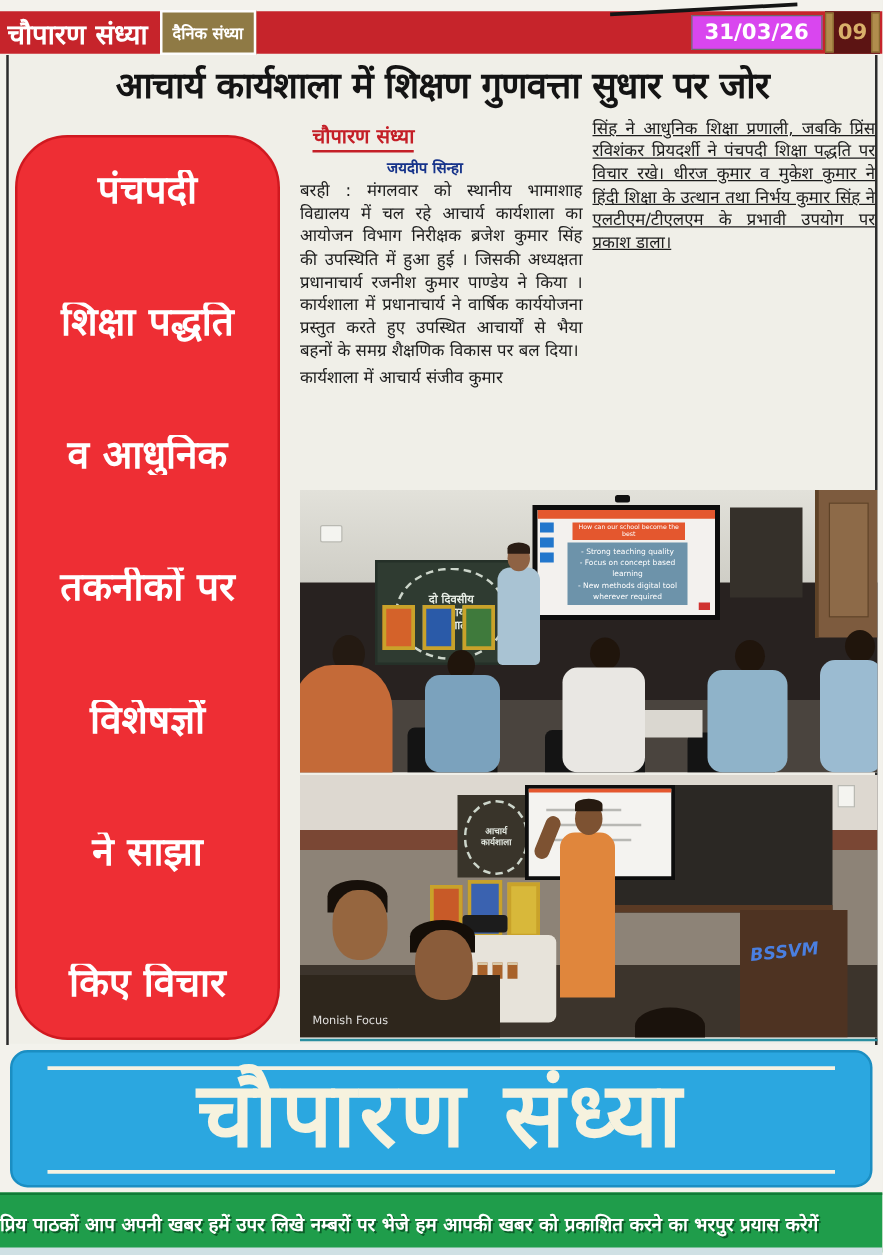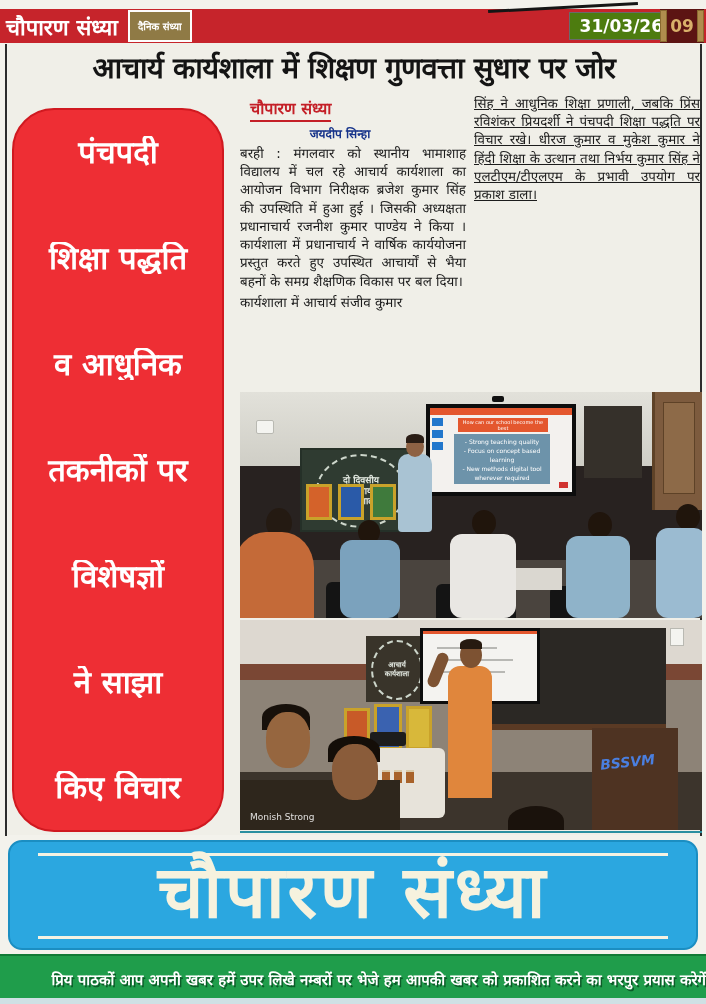--- a/index.html
+++ b/index.html
@@ -12,24 +12,24 @@
 
   
   .content-bg{left:8px;top:43px;width:692px;height:792px;background:#f0efe8;}
   .frame-line-left{left:5px;top:44px;width:2px;height:792px;background:#2c2c2c;}
   .frame-line-right{left:700px;top:44px;width:2px;height:792px;background:#2c2c2c;}
 
   
   .header-bar{left:0;top:9px;width:706px;height:34px;background:#c6242b;display:flex;align-items:center;}
   .masthead{color:#ffffff;font-size:22px;font-weight:bold;margin-left:6px;white-space:nowrap;}
   .masthead-badge{margin-left:10px;background:#8f7a45;border:2px solid #fdfdfd;color:#ffffff;
-    font-size:10px;font-weight:bold;padding:7px 8px;white-space:nowrap;}
+    font-size:13px;font-weight:bold;padding:7px 8px;white-space:nowrap;}
   .edition{position:absolute;left:296px;top:13px;color:#f2c22e;font-size:21px;font-weight:bold;white-space:nowrap;}
   .swoosh{position:absolute;left:488px;top:-3px;width:150px;height:3px;background:#151515;transform:rotate(-3deg);}
-  .date-box{position:absolute;right:32px;top:3px;background:#4d7c0f;color:#ffffff;font-size:17px;
+  .date-box{position:absolute;right:48px;top:3px;background:#d946ef;color:#ffffff;font-size:17px;
     font-weight:bold;padding:3px 10px;border:1px solid #6a6a6a;}
   .pagenum-wrap{position:absolute;right:2px;top:0;width:44px;height:34px;background:#5c1413;
     display:flex;align-items:center;justify-content:center;}
   .pagenum-ribbon{width:8px;height:30px;background:#b08d4d;border:1px solid #8a6a30;}
   .pagenum{color:#d9b06a;font-size:17px;font-weight:bold;margin:0 3px;}
 
   
   .headline{left:8px;top:47px;width:692px;height:46px;text-align:center;font-size:29px;font-weight:bold;
     color:#141414;white-space:nowrap;overflow:hidden;letter-spacing:-0.5px;}
 
@@ -140,21 +140,21 @@
 
   
   .banner{left:8px;top:840px;width:690px;height:110px;background:#2ba7e0;border:2px solid #1b8ec2;
     border-radius:14px;box-sizing:border-box;}
   .banner-line-top{position:absolute;left:28px;right:28px;top:11px;height:3px;background:#f5f2e2;}
   .banner-line-bottom{position:absolute;left:28px;right:28px;bottom:9px;height:3px;background:#f5f2e2;}
   .banner-text{position:absolute;left:0;right:0;top:50%;transform:translateY(-54%);text-align:center;
     color:#f6f2de;font-size:72px;font-weight:bold;letter-spacing:3px;line-height:1;white-space:nowrap;}
 
   .green-bar{left:0;top:954px;width:706px;height:48px;background:#1f9d4b;border-top:2px solid #107a36;
-    box-sizing:border-box;display:flex;align-items:center;justify-content:flex-end;}
+    box-sizing:border-box;display:flex;align-items:center;justify-content:flex-start;}
   .green-text{color:#ffffff;font-size:15px;font-weight:bold;white-space:nowrap;
     text-shadow:1.5px 1.5px 0 #0b5c28;}
   .bottom-strip{left:0;top:998px;width:706px;height:6px;background:#cfe0e4;}
 </style>
 </head>
 <body>
 
 <div class="abs content-bg"></div>
 <div class="abs frame-line-left"></div>
 <div class="abs frame-line-right"></div>
@@ -290,21 +290,21 @@
   <div class="glass" style="left:166px;"></div>
   <div class="abs p2-podium">
     <div class="graffiti">BSSVM</div>
   </div>
   <div class="abs p2-shoulder"></div>
   <div class="abs p2-fh1hair"></div>
   <div class="abs p2-fh1"></div>
   <div class="abs p2-fh2hair"></div>
   <div class="abs p2-fh2"></div>
   <div class="abs p2-fh3"></div>
-  <div class="watermark">Monish Strong</div>
+  <div class="watermark">Monish Focus</div>
 </div>
 
 <div class="abs photo-divider"></div>
 
 <div class="banner abs">
   <div class="banner-line-top"></div>
   <div class="banner-text">चौपारण संध्या</div>
   <div class="banner-line-bottom"></div>
 </div>
 

